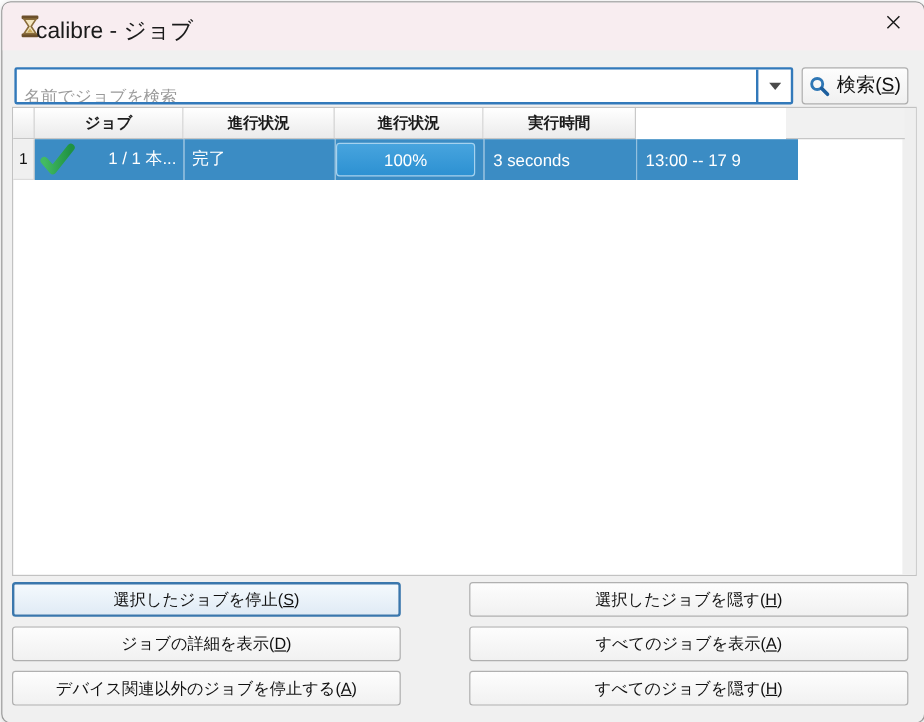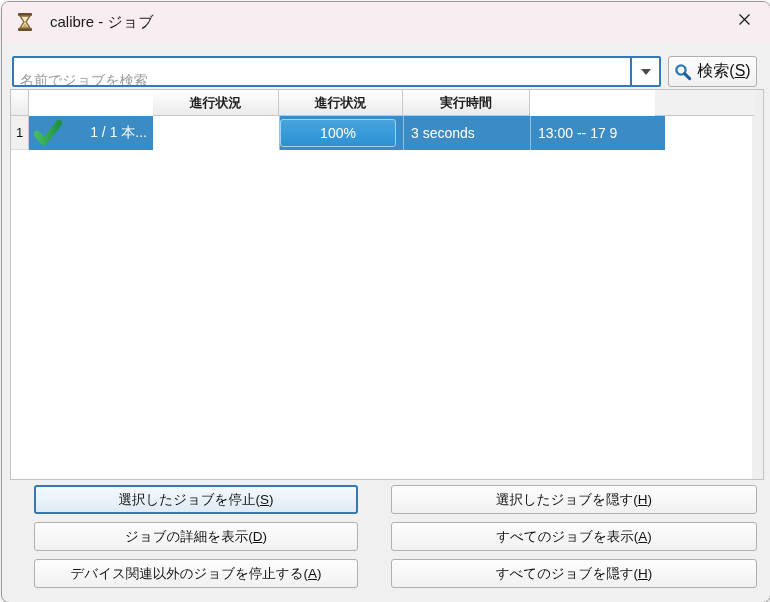--- a/index.html
+++ b/index.html
@@ -4,21 +4,21 @@
 <style>
   html,body{margin:0;padding:0;background:#ffffff;
     font-family:"Liberation Sans","DejaVu Sans",sans-serif;}
   .window{position:relative;width:768px;height:600px;margin:1px;
     background:#f0f0f0;border:1px solid #9a9a9a;border-radius:8px;
     overflow:hidden;box-shadow:0 2px 8px rgba(0,0,0,.15);}
   
   .titlebar{position:absolute;left:0;top:0;width:100%;height:40px;
     background:#f8edf0;}
   .app-icon{position:absolute;left:13px;top:10px;width:20px;height:20px;}
-  .title{position:absolute;left:48px;top:11px;font-size:15px;color:#1a1a1a;}
+  .title{position:absolute;left:28px;top:11px;font-size:19px;color:#1a1a1a;}
   .close-btn{position:absolute;right:4px;top:2px;width:44px;height:34px;
     display:flex;align-items:center;justify-content:center;cursor:default;}
   
   .combo{position:absolute;left:10px;top:54px;width:649px;height:31px;
     box-sizing:border-box;background:#ffffff;border:2px solid #3279ba;
     border-radius:2px;display:flex;}
   .combo input{flex:1;border:none;outline:none;background:transparent;
     font-family:inherit;font-size:14px;color:#222;padding:0 6px;min-width:0;margin-top:16px;}
   .combo input::placeholder{color:#9b9b9b;opacity:1;}
   .combo-arrow-zone{width:27px;border-left:2px solid #3279ba;
@@ -65,21 +65,21 @@
     color:#fff;display:flex;align-items:center;justify-content:center;
     font-size:14px;}
   
   .dlg-btn{position:absolute;box-sizing:border-box;height:29px;
     border:1px solid #b0b0b0;border-radius:3px;
     background:linear-gradient(#fdfdfd,#f1f1f1);font-family:inherit;
     font-size:13.5px;color:#111;padding:0;}
   .dlg-btn.primary{border:2px solid #3a77ad;
     background:linear-gradient(#f4f9fd,#e0ebf5);}
   .b-r1{top:483px;} .b-r2{top:520px;} .b-r3{top:557px;}
-  .b-c1{left:8px;width:324px;margin-left:24px;} .b-c2{left:389px;width:366px;}
+  .b-c1{left:8px;width:324px;} .b-c2{left:389px;width:366px;}
   u{text-decoration:underline;}
 </style>
 </head>
 <body>
 
 <div class="window">
 
   <div class="titlebar">
     <span class="app-icon">
       <svg width="20" height="20" viewBox="0 0 20 20">
@@ -113,20 +113,21 @@
       </svg>
     </span>
     <span>検索(<u>S</u>)</span>
   </button>
 
   <div class="table">
     <div class="scroll-gutter"></div>
 
     <div class="thead">
       <div class="hcell" style="left:0;width:18px;"></div>
+      <div class="hcell" style="left:18px;width:124px;">ジョブ</div>
       <div class="hcell" style="left:142px;width:126px;">進行状況</div>
       <div class="hcell" style="left:268px;width:124px;">進行状況</div>
       <div class="hcell" style="left:392px;width:127px;">実行時間</div>
       <div class="hfill"></div>
     </div>
 
     <div class="trow">
       <div class="rownum">1</div>
       <div class="cell cell-job">
         <span class="check-wrap">
@@ -135,20 +136,21 @@
                 <linearGradient id="g" x1="0" y1="0" x2="1" y2="0">
               <stop offset="0" stop-color="#43bb62"></stop>
                   <stop offset="1" stop-color="#1f9243"></stop>
             </linearGradient>
               </defs>
             <path d="M4 15 L11 23 L26 4" fill="none" stroke="url(#g)" stroke-width="6.5" stroke-linecap="round" stroke-linejoin="round"></path>
           </svg>
         </span>
         <span class="job-text">1 / 1 本...</span>
       </div>
+      <div class="cell cell-status sep">完了</div>
       <div class="cell cell-prog sep">
         <div class="pbar">
           <span>100%</span>
         </div>
       </div>
       <div class="cell cell-run sep">3 seconds</div>
       <div class="cell cell-start sep">13:00 -- 17 9</div>
     </div>
   </div>
 

